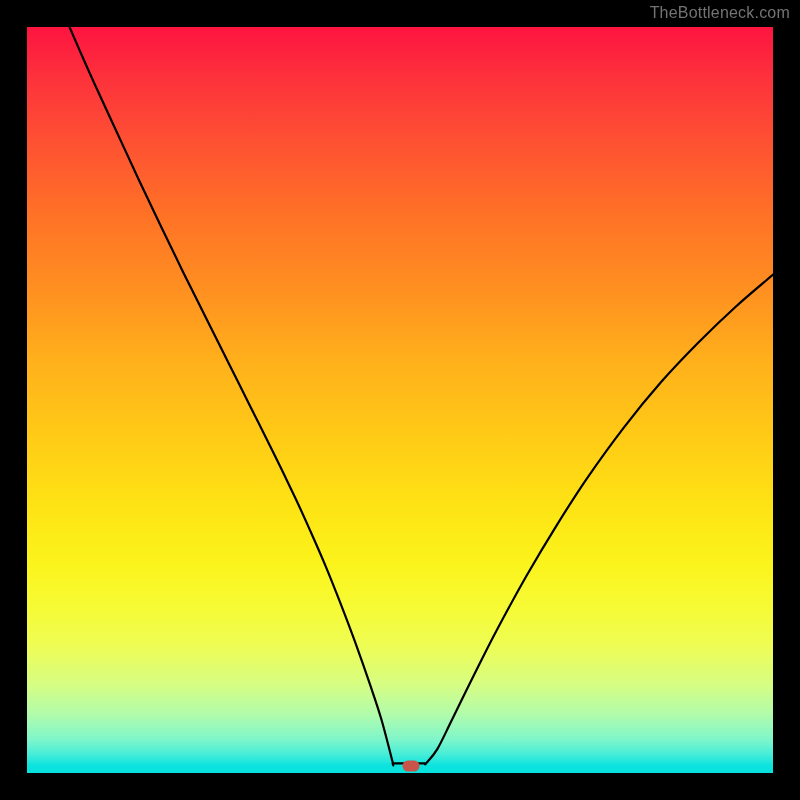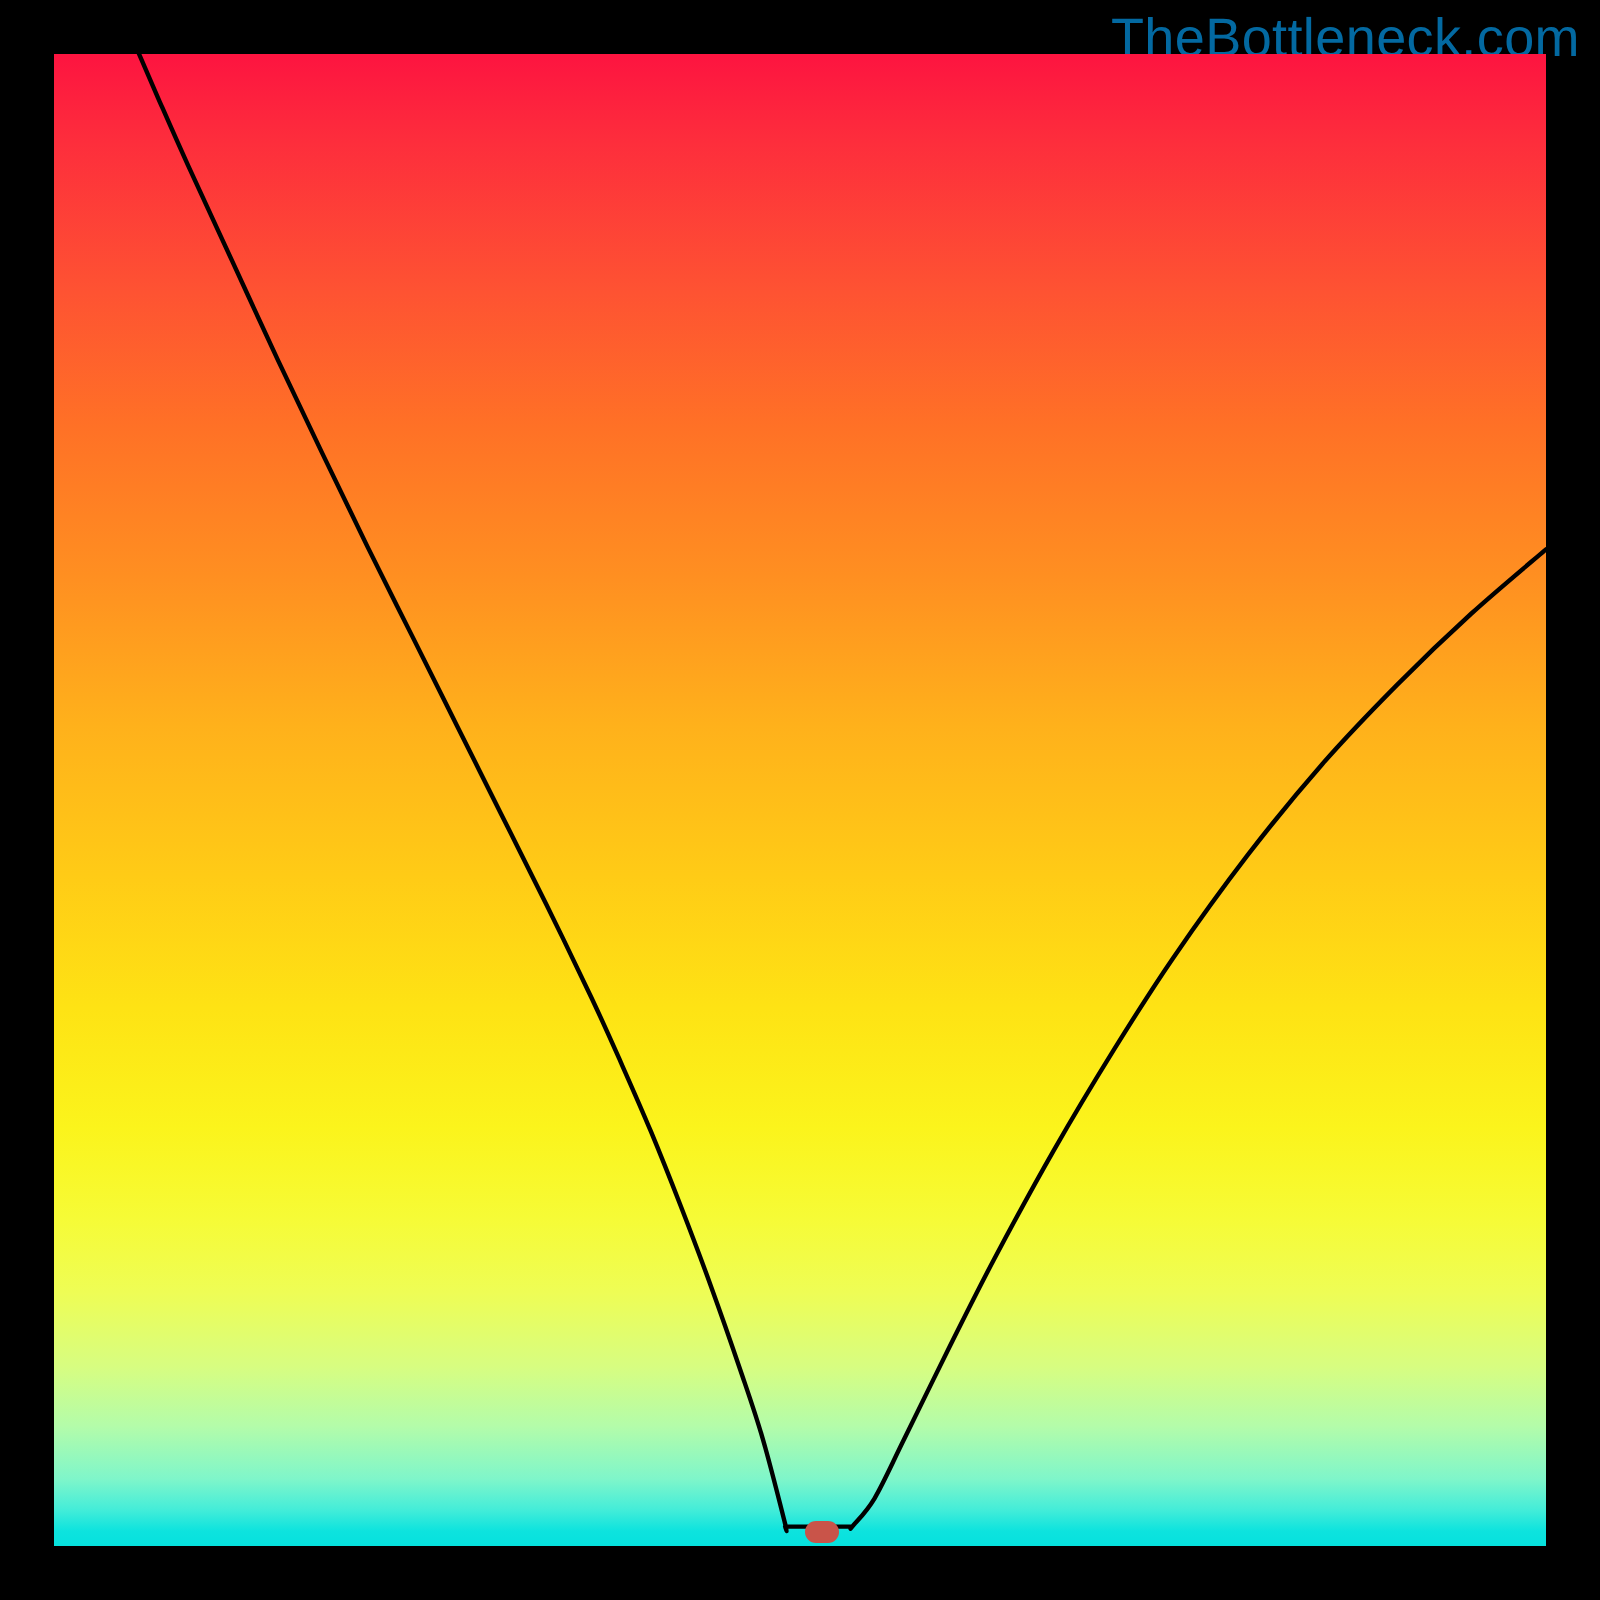--- a/index.html
+++ b/index.html
@@ -54,22 +54,22 @@
     position: absolute;
     width: 17px;
     height: 11px;
     border-radius: 6px;
     transform: translate(-50%, -50%);
   }
   .watermark {
     position: absolute;
     top: 4px;
     right: 10px;
-    color: #0369a1;
-    font-size: 27px;
+    color: #737373;
+    font-size: 16px;
     font-weight: 500;
     letter-spacing: 0.2px;
   }
 </style>
 </head>
 <body>
 
 <div class="stage">
   <div class="watermark">TheBottleneck.com</div>
   <div class="plot">

